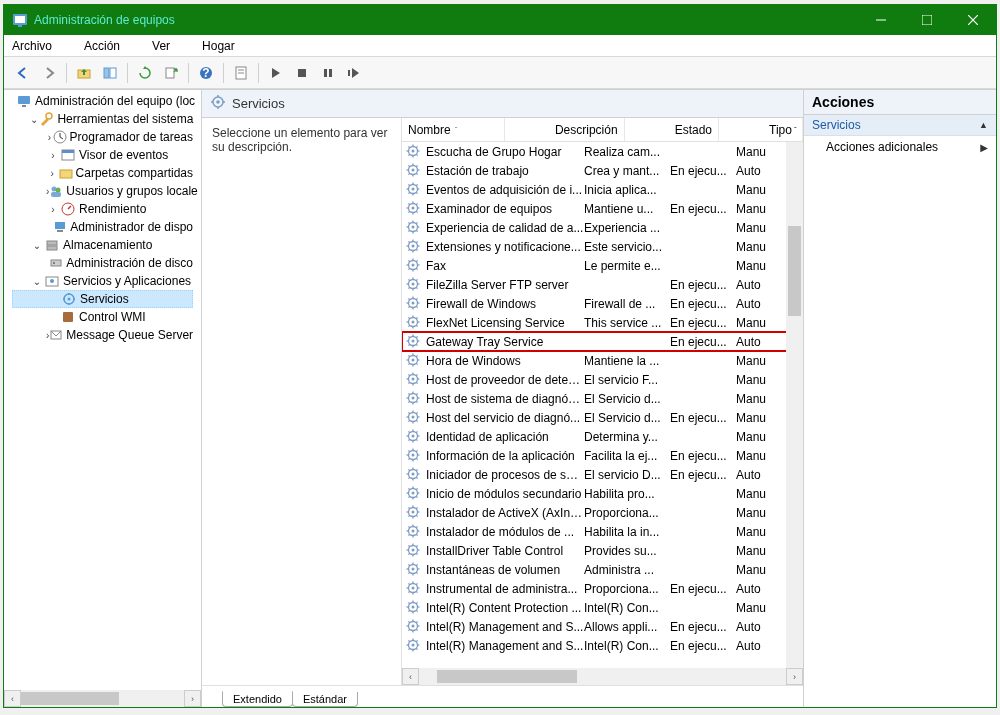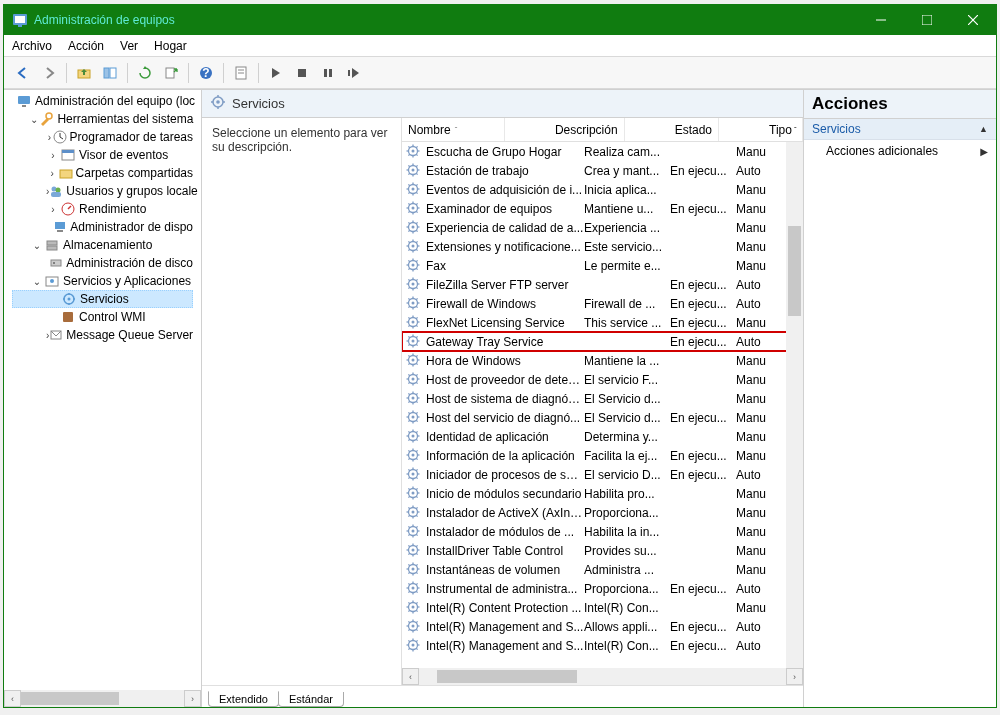--- a/index.html
+++ b/index.html
@@ -6,21 +6,21 @@
 body { background: #f0f0f0; width: 1000px; height: 715px; overflow: hidden; }
 
 .window { width: 994px; height: 704px; margin: 4px auto; background: #fff; border: 1px solid #107c10; display: flex; flex-direction: column; }
 
 .titlebar { background: #107c10; color: #5eead4; height: 30px; display: flex; align-items: center; padding-left: 8px; }
 .titlebar-icon { width: 16px; height: 16px; margin-right: 6px; }
 .titlebar-title { flex: 1; font-size: 12px; }
 .titlebar-btns { display: flex; }
 .titlebar-btn { width: 46px; height: 30px; display: flex; align-items: center; justify-content: center; color: #fff; }
 
-.menubar { background: #fff; padding: 2px 8px; display: flex; gap: 16px; border-bottom: 1px solid #d9d9d9; height: 22px; align-items: center; }
+.menubar { background: #fff; padding: 2px 8px; display: flex; gap: 32px; border-bottom: 1px solid #d9d9d9; height: 22px; align-items: center; }
 .menubar span { font-size: 12px; color: #000; cursor: default; }
 
 .toolbar { background: #f7f7f7; border-bottom: 1px solid #d9d9d9; padding: 4px 8px; display: flex; align-items: center; gap: 4px; height: 32px; }
 .tool-sep { width: 1px; height: 20px; background: #d0d0d0; margin: 0 2px; }
 .tool-btn { width: 22px; height: 22px; display: flex; align-items: center; justify-content: center; border: 1px solid transparent; }
 
 .body-area { flex: 1; display: flex; border-top: 1px solid #d0d0d0; }
 
 .left-pane { width: 198px; background: #fff; border-right: 1px solid #d0d0d0; overflow: hidden; position: relative; }
 .tree { padding: 2px 8px; white-space: nowrap; }
@@ -55,26 +55,26 @@
 .c-desc { width: 86px; }
 .c-estado { width: 66px; }
 .c-tipo { width: 40px; }
 .hscroll { position: absolute; bottom: 0; left: 0; right: 0; height: 17px; background: #f0f0f0; display: flex; align-items: center; }
 .hscroll-btn { width: 17px; height: 17px; background: #f0f0f0; border: 1px solid #ccc; display: flex; align-items: center; justify-content: center; font-size: 9px; color: #555; }
 .hscroll-track { flex: 1; height: 17px; background: #f0f0f0; position: relative; }
 .hscroll-thumb { position: absolute; left: 18px; width: 140px; top: 2px; bottom: 2px; background: #c8c8c8; }
 .vscroll { position: absolute; right: 0; top: 24px; bottom: 17px; width: 17px; background: #f0f0f0; }
 .vscroll-thumb { position: absolute; left: 2px; right: 2px; top: 84px; height: 90px; background: #c8c8c8; }
 
-.tabs-row { height: 22px; display: flex; align-items: flex-end; padding-left: 6px; border-top: 1px solid #e0e0e0; background: #fff; }
+.tabs-row { height: 22px; display: flex; align-items: flex-end; padding-left: 20px; border-top: 1px solid #e0e0e0; background: #fff; }
 .tab { border: 1px solid #aaa; border-top: none; border-radius: 0 0 4px 4px; padding: 1px 10px; font-size: 11px; margin-right: -1px; background: #fff; }
 .tab.active { background: #fff; border-top: 1px solid #fff; }
 
 .right-pane { width: 192px; background: #fff; display: flex; flex-direction: column; }
-.rp-header { background: #edf3f9; padding: 4px 8px; font-weight: bold; font-size: 17px; border-bottom: 1px solid #d0d0d0; }
+.rp-header { background: #edf3f9; padding: 4px 8px; font-weight: bold; font-size: 14px; border-bottom: 1px solid #d0d0d0; }
 .rp-section { background: #e5eef7; padding: 3px 8px; font-size: 12px; color: #1a5ba8; display: flex; align-items: center; justify-content: space-between; border-bottom: 1px solid #d8e0ea; }
 .rp-section .arr { color: #333; font-size: 9px; }
 .rp-item { padding: 4px 8px 4px 22px; font-size: 12px; display: flex; align-items: center; justify-content: space-between; }
 .rp-item .chev { color: #333; font-size: 10px; }
 </style>
 </head>
 <body>
 
 <div class="window">
 

